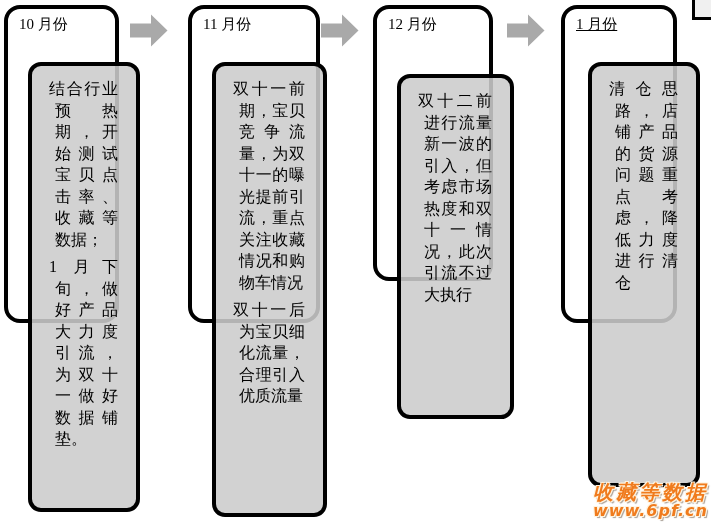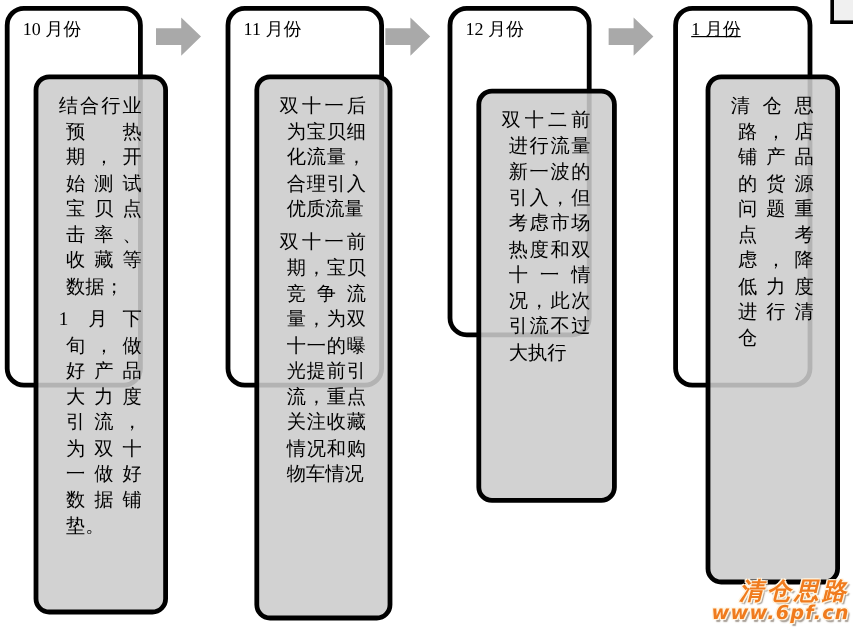--- a/index.html
+++ b/index.html
@@ -105,22 +105,22 @@
   </div>
 
   <svg class="flow-arrow" style="left:130px; top:13px;" viewBox="0 0 38 35">
     <path d="M0 10.5 L21 10.5 L21 1.5 L37.5 17.5 L21 33.5 L21 24.5 L0 24.5 Z" fill="#a9a9a9"></path>
   </svg>
 
   <div class="month-box" style="left:188px; top:5px; width:132px; height:318px;">
     <div class="month-label">11 月份</div>
   </div>
   <div class="content-box" style="left:212px; top:62px; width:115px; height:455px;">
+    <p>双十一前期，宝贝竞争流量，为双十一的曝光提前引流，重点关注收藏情况和购物车情况</p>
     <p>双十一后为宝贝细化流量，合理引入优质流量</p>
-    <p>双十一前期，宝贝竞争流量，为双十一的曝光提前引流，重点关注收藏情况和购物车情况</p>
   </div>
 
   <svg class="flow-arrow" style="left:321px; top:13px;" viewBox="0 0 38 35">
     <path d="M0 10.5 L21 10.5 L21 1.5 L37.5 17.5 L21 33.5 L21 24.5 L0 24.5 Z" fill="#a9a9a9"></path>
   </svg>
 
   <div class="month-box" style="left:373px; top:5px; width:120px; height:276px;">
     <div class="month-label">12 月份</div>
   </div>
   <div class="content-box" style="left:397px; top:74px; width:117px; height:345px;">
@@ -134,17 +134,17 @@
   <div class="month-box" style="left:561px; top:5px; width:116px; height:318px;text-decoration:underline;">
     <div class="month-label">1 月份</div>
   </div>
   <div class="content-box" style="left:588px; top:62px; width:112px; height:425px;">
     <p>清仓思路，店铺产品的货源问题重点考虑，降低力度进行清仓</p>
   </div>
 
   <div class="clipped-box"></div>
 
   <div class="watermark">
-    <div class="wm-line1">清仓思路</div>
+    <div class="wm-line1">收藏等数据</div>
     <div class="wm-line2">www.6pf.cn</div>
   </div>
 
 </div>
 
 </body></html>

